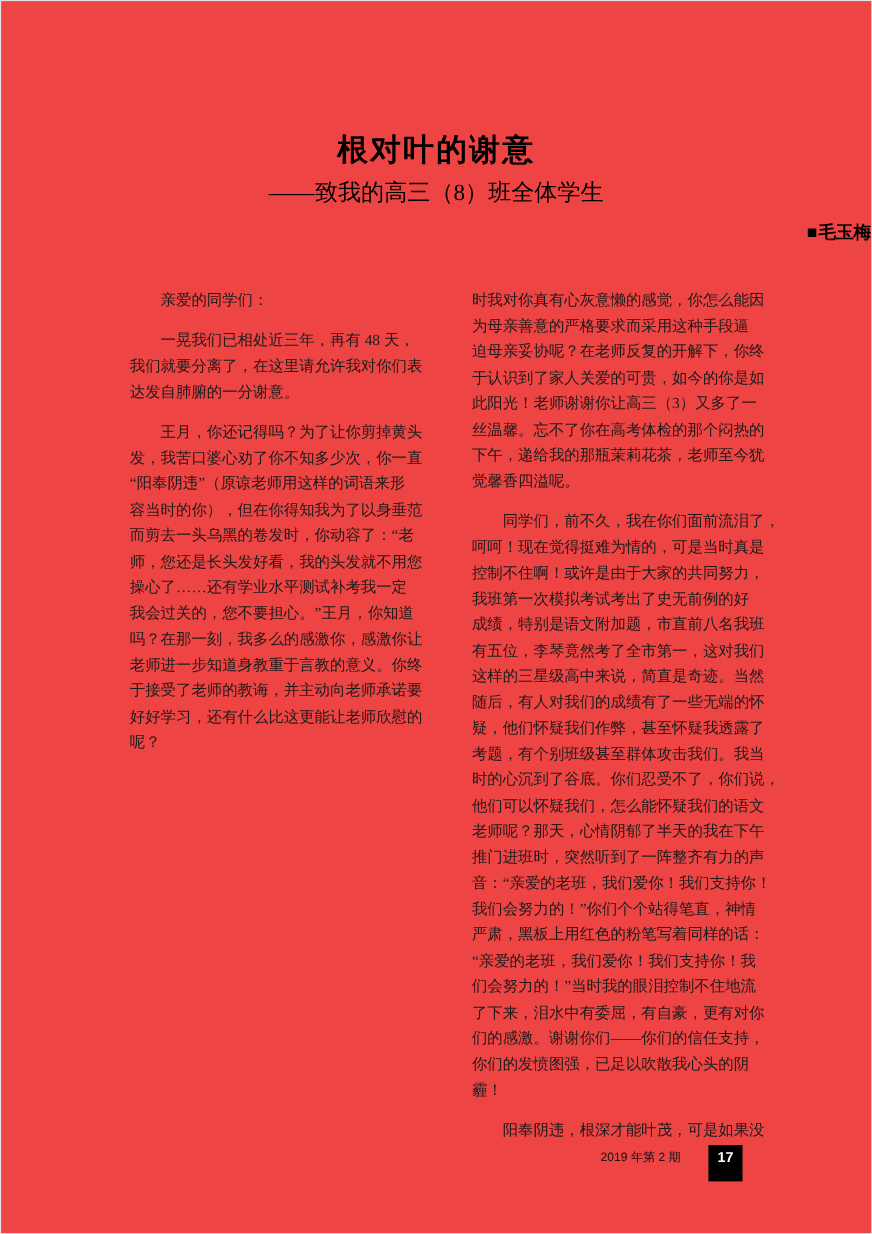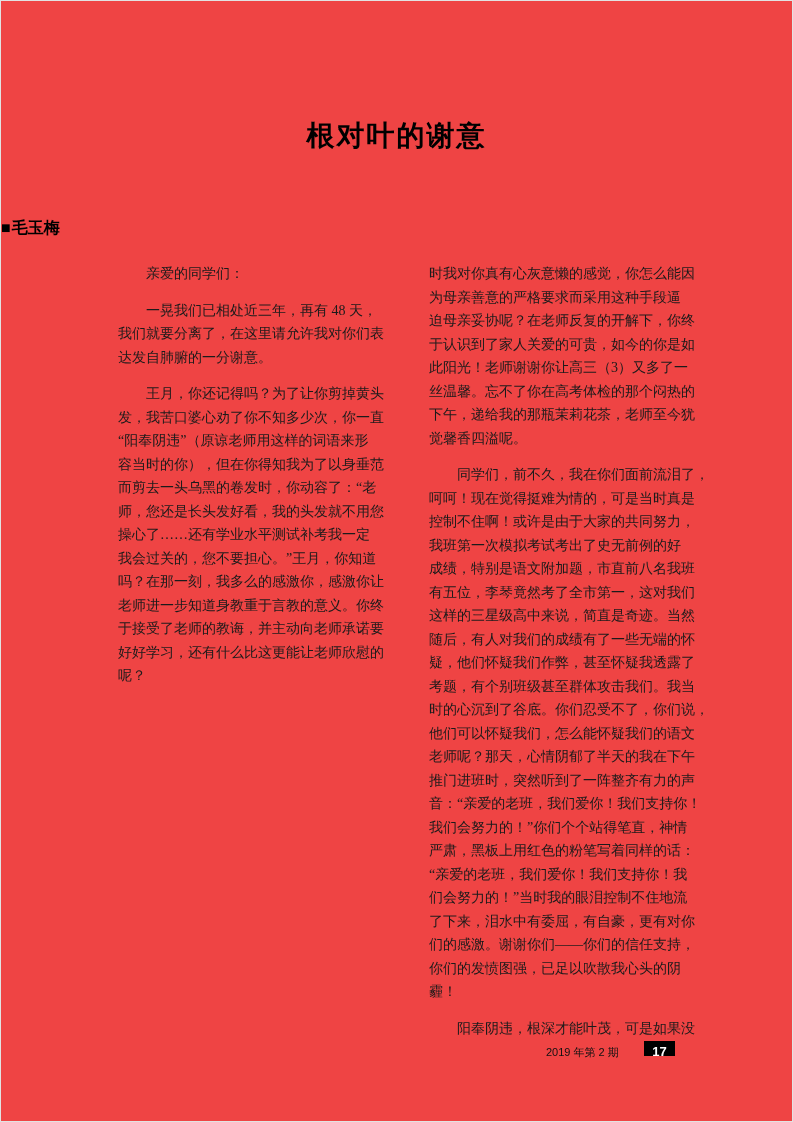--- a/index.html
+++ b/index.html
@@ -38,24 +38,24 @@
     left: 0;
     width: 100%;
     text-align: center;
     font-family: "Liberation Serif", "DejaVu Serif", serif;
     font-size: 21px;
     color: #000000;
     line-height: 26px;
   }
   .author {
     position: absolute;
-    top: 216px;
+    top: 200px;
     left: 0;
     width: 100%;
-    text-align: left;
+    text-align: right;
     font-family: Liberation Sans, sans-serif;
     font-size: 16px;
     font-weight: 600;
     color: #000000;
     line-height: 22px;
   }
   .author .marker { margin-right: 1px; }
   .col {
     position: absolute;
     top: 248px;
@@ -79,37 +79,38 @@
     font-family: "Liberation Sans", "DejaVu Sans", sans-serif;
     font-size: 11px;
     color: #111111;
     line-height: 20px;
   }
   .footer-pagenum {
     position: absolute;
     left: 643px;
     top: 1040px;
     width: 31px;
-    height: 15px;
+    height: 33px;
     background: #000000;
     color: #ffffff;
     font-family: "Liberation Sans", "DejaVu Sans", sans-serif;
     font-size: 13px;
     font-weight: 700;
     text-align: center;
     line-height: 21px;
   }
 </style>
 </head>
 <body>
 
 <div class="page">
 
   <h1 class="title">根对叶的谢意</h1>
 
+  <div class="subtitle">——致我的高三（8）班全体学生</div>
 
   <div class="author"><span class="marker">■</span><span>毛玉梅</span></div>
 
   <div class="col col-left">
     <p class="para">亲爱的同学们：</p>
     <p class="para">一晃我们已相处近三年，再有 48 天，
 我们就要分离了，在这里请允许我对你们表
 达发自肺腑的一分谢意。</p>
     <p class="para">王月，你还记得吗？为了让你剪掉黄头
 发，我苦口婆心劝了你不知多少次，你一直

